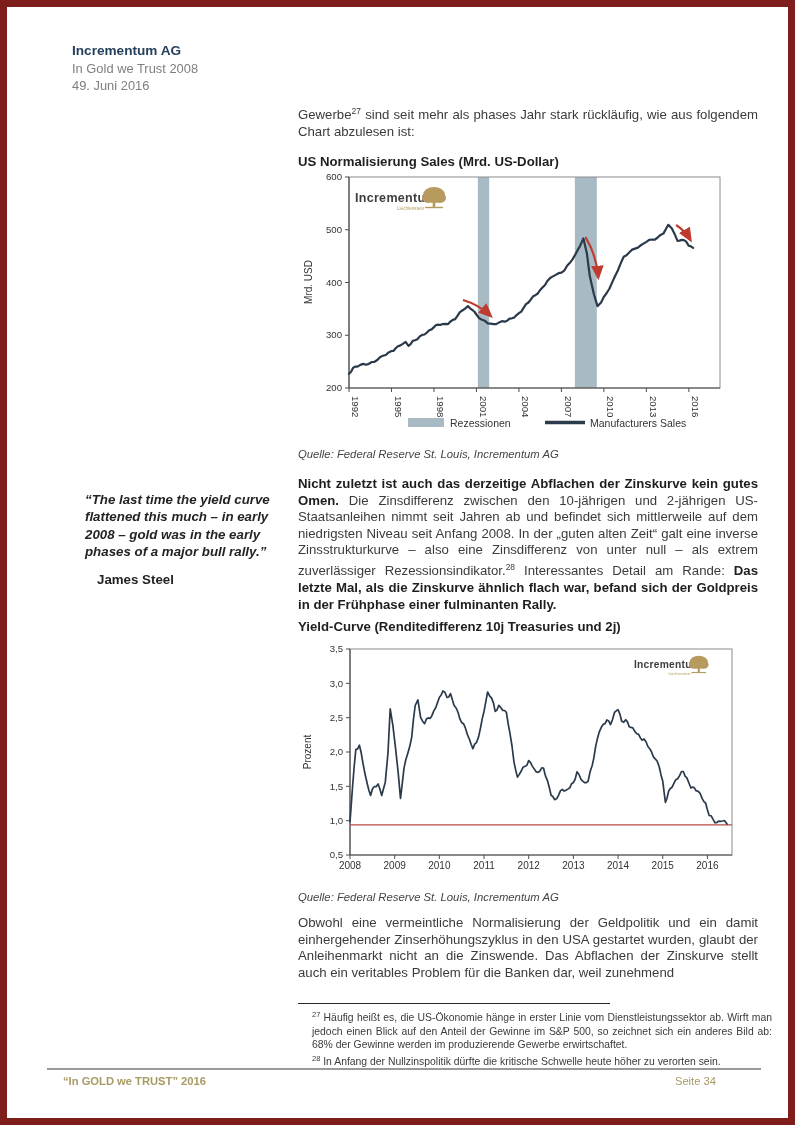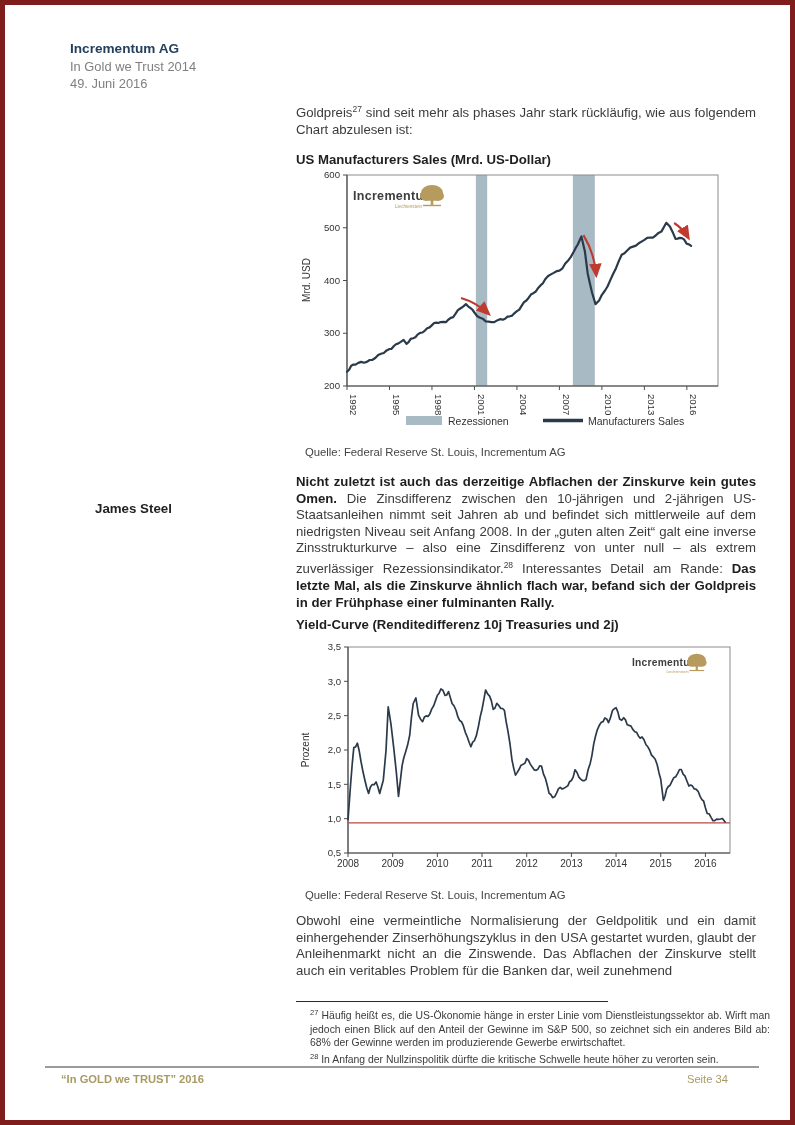--- a/index.html
+++ b/index.html
@@ -1,61 +1,61 @@
 <!DOCTYPE html>
 <html><head>
 <meta charset="utf-8">
 <style>
   html,body{margin:0;padding:0;}
   body{
     width:795px;height:1125px;background:#ffffff;position:relative;
     font-family:"Liberation Sans","DejaVu Sans",sans-serif;
     -webkit-font-smoothing:antialiased;
   }
-  .page{position:absolute;inset:0;border:5px solid #7f1d1d;box-sizing:border-box;}
+  .page{position:absolute;inset:0;border:7px solid #7f1d1d;box-sizing:border-box;}
   header{position:absolute;left:65px;top:36px;}
   .h-title{font-size:13.6px;font-weight:bold;color:#24405c;margin-bottom:3px;}
   .h-sub{font-size:12.9px;color:#7f7f7f;line-height:16.5px;}
   .body{position:absolute;left:291px;width:460px;font-size:13.2px;line-height:16.6px;
         color:#3b3b3b;text-align:justify;margin:0;}
   .body strong{color:#1e1e1e;}
   sup{font-size:8.5px;}
   .intro{top:96px;}
   .para1{top:469px;}
   .para2{top:908px;}
   .chart-title{position:absolute;left:291px;font-size:13.2px;font-weight:bold;color:#1f1f1f;margin:0;}
   .chart{position:absolute;left:291px;width:460px;}
   .chart svg{display:block;}
-  .source{position:absolute;left:300px;font-size:11.3px;color:#444;margin:0;}
+  .source{position:absolute;left:291px;font-size:11.3px;font-style:italic;color:#444;margin:0;}
   .quote{position:absolute;left:78px;top:484px;width:207px;}
   .quote-text{font-size:13.3px;font-weight:bold;font-style:italic;line-height:17.3px;color:#232323;margin:0;}
   .quote-author{font-size:13.3px;font-weight:bold;color:#232323;margin:12px;}
   .fn-sep{position:absolute;left:291px;top:996px;width:312px;border-top:1.5px solid #2a2a2a;}
   .footnotes{position:absolute;left:305px;top:1001px;width:460px;}
   .fn{font-size:10.4px;line-height:13.5px;color:#3b3b3b;margin:0;text-align:justify;}
   .fn sup{font-size:7.5px;}
   .footer-line{position:absolute;left:40px;top:1061px;width:714px;border-top:2px solid #9a9a9a;}
-  .footer{position:absolute;left:56px;right:62px;top:1068px;display:flex;justify-content:space-between;}
+  .footer{position:absolute;left:56px;right:72px;top:1068px;display:flex;justify-content:space-between;}
   .f-left{font-size:11.2px;font-weight:bold;color:#a89a63;}
   .f-right{font-size:11.2px;color:#a89a63;}
 </style>
 </head>
 <body>
 
 <div class="page">
 
   <header>
     <div class="h-title">Incrementum AG</div>
-    <div class="h-sub">In Gold we Trust 2014</div>
+    <div class="h-sub">In Gold we Trust 2008</div>
     <div class="h-sub">49. Juni 2016</div>
   </header>
 
-  <p class="body intro"><span>Goldpreis</span><sup>27</sup><span> sind seit mehr als phases Jahr stark rückläufig, wie aus folgendem Chart abzulesen ist:</span></p>
+  <p class="body intro"><span>Gewerbe</span><sup>27</sup><span> sind seit mehr als phases Jahr stark rückläufig, wie aus folgendem Chart abzulesen ist:</span></p>
 
-  <h3 class="chart-title" style="top:147px">US Manufacturers Sales (Mrd. US-Dollar)</h3>
+  <h3 class="chart-title" style="top:147px">US Normalisierung Sales (Mrd. US-Dollar)</h3>
   <div class="chart" id="chart1" style="top:163px;height:268px">
       <svg width="460" height="268" viewBox="0 0 460 268">
         <rect x="179.85877862595268" y="7" width="11.32824427481171" height="211" fill="#a8bac4"></rect>
         <rect x="276.8568702290079" y="7" width="21.94847328244208" height="211" fill="#a8bac4"></rect>
         <rect x="51" y="7" width="371" height="211" fill="none" stroke="#8c8c8c" stroke-width="1"></rect>
         <line x1="51" y1="7" x2="51" y2="218" stroke="#4d4d4d" stroke-width="1.2"></line>
         <line x1="51" y1="218" x2="422" y2="218" stroke="#4d4d4d" stroke-width="1.2"></line>
         <line x1="47" y1="218" x2="51" y2="218" stroke="#4d4d4d" stroke-width="1"></line>
         <text x="44" y="221.2" font-family="&quot;Liberation Sans&quot;,&quot;DejaVu Sans&quot;,sans-serif" font-size="9.6" fill="#333" text-anchor="end">200</text>
         <line x1="47" y1="165.25" x2="51" y2="165.25" stroke="#4d4d4d" stroke-width="1"></line>
@@ -109,20 +109,21 @@
           <rect x="110" y="248" width="36" height="9" fill="#a8bac4"></rect>
           <text x="152" y="257" font-family="&quot;Liberation Sans&quot;,&quot;DejaVu Sans&quot;,sans-serif" font-size="10.5" fill="#333">Rezessionen</text>
           <line x1="247" y1="252.5" x2="287" y2="252.5" stroke="#2b3a4a" stroke-width="3.4"></line>
           <text x="292" y="257" font-family="&quot;Liberation Sans&quot;,&quot;DejaVu Sans&quot;,sans-serif" font-size="10.5" fill="#333">Manufacturers Sales</text>
         </g>
       </svg>
     </div>
   <p class="source" style="top:441px">Quelle: Federal Reserve St. Louis, Incrementum AG</p>
 
   <aside class="quote">
+    <p class="quote-text">“The last time the yield curve flattened this much – in early 2008 – gold was in the early phases of a major bull rally.”</p>
     <p class="quote-author">James Steel</p>
   </aside>
 
   <p class="body para1"><strong>Nicht zuletzt ist auch das derzeitige Abflachen der Zinskurve kein gutes Omen.</strong><span> Die Zinsdifferenz zwischen den 10-jährigen und 2-jährigen US-Staatsanleihen nimmt seit Jahren ab und befindet sich mittlerweile auf dem niedrigsten Niveau seit Anfang 2008. In der „guten alten Zeit“ galt eine inverse Zinsstrukturkurve – also eine Zinsdifferenz von unter null – als extrem zuverlässiger Rezessionsindikator.</span><sup>28</sup><span> Interessantes Detail am Rande: </span><strong>Das letzte Mal, als die Zinskurve ähnlich flach war, befand sich der Goldpreis in der Frühphase einer fulminanten Rally.</strong></p>
 
   <h3 class="chart-title" style="top:612px">Yield-Curve (Renditedifferenz 10j Treasuries und 2j)</h3>
   <div class="chart" id="chart2" style="top:635px;height:240px">
       <svg width="460" height="240" viewBox="0 0 460 240">
         <rect x="52" y="7" width="382" height="206" fill="none" stroke="#8c8c8c" stroke-width="1"></rect>
         <line x1="52" y1="7" x2="52" y2="213" stroke="#4d4d4d" stroke-width="1.2"></line>

